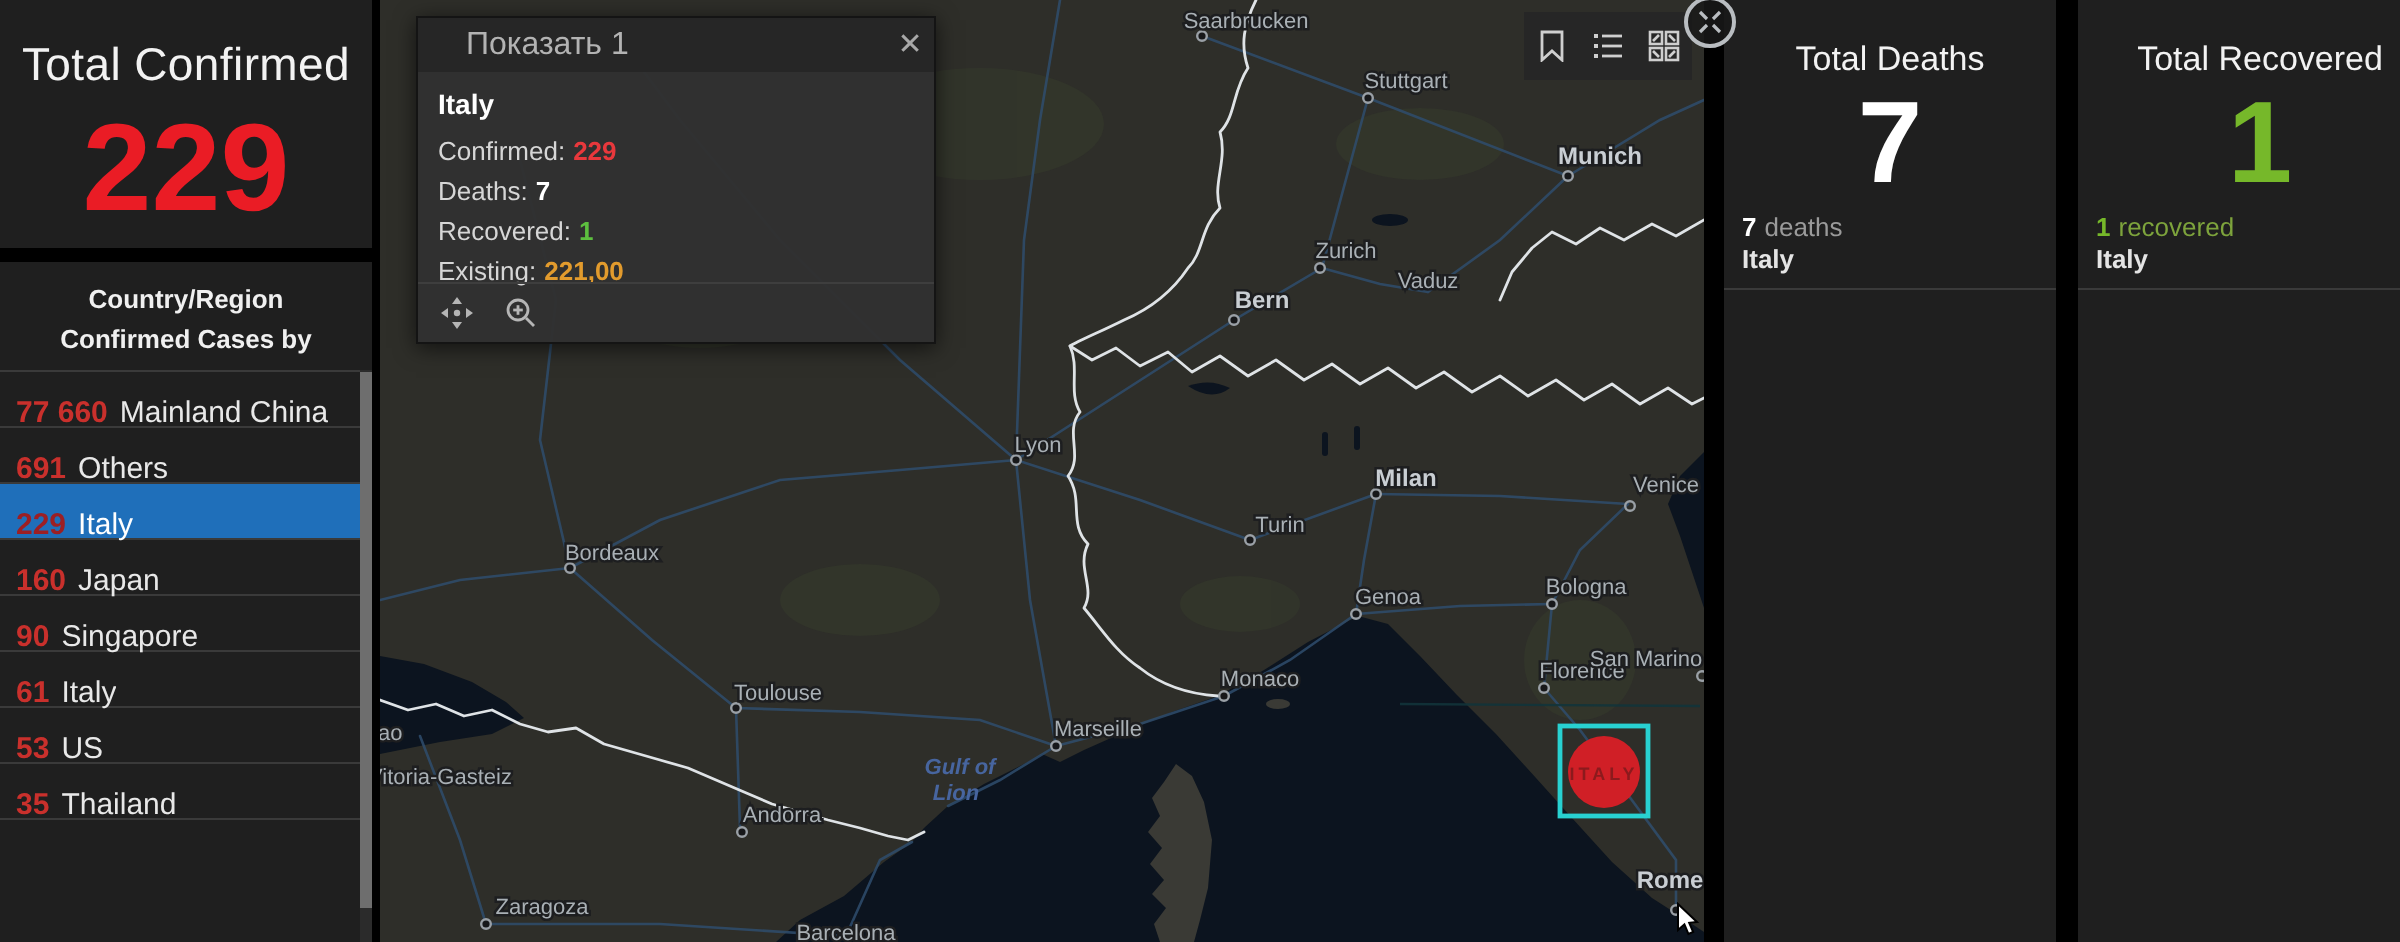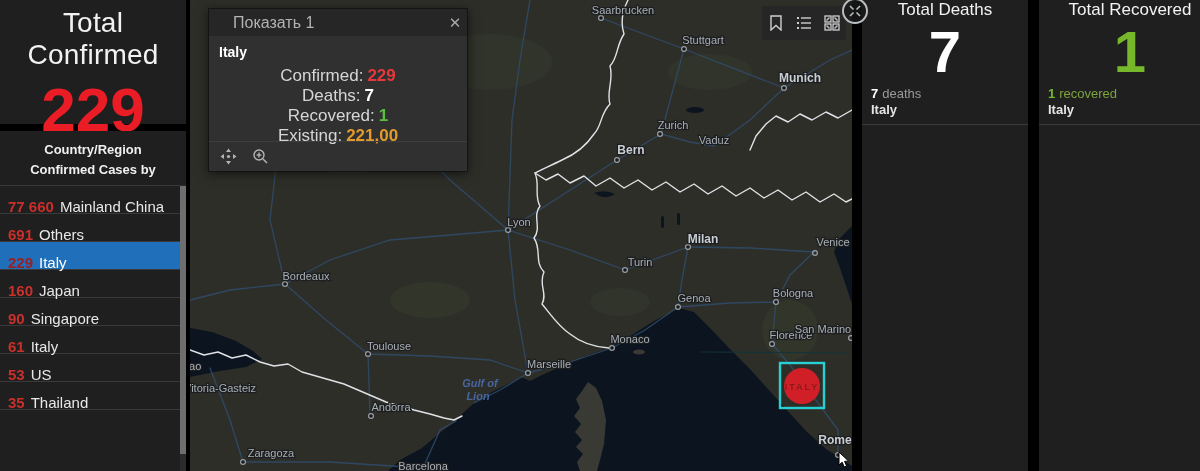--- a/index.html
+++ b/index.html
@@ -6,21 +6,21 @@
   html,body { background:#000; }
   .app {
     position:relative; width:1200px; height:471px; overflow:hidden;
     background:#000; font-family:"Liberation Sans", sans-serif;
     -webkit-font-smoothing:antialiased;
   }
   .panel { position:absolute; background:#1f1f1f; }
 
   
   .confirmed-card { left:0; top:0; width:186px; height:124px; text-align:center; }
-  .confirmed-card .card-title { color:#f2f2f2; font-size:28px; padding-top:7px; letter-spacing:.2px; }
+  .confirmed-card .card-title { color:#f2f2f2; font-size:23px; padding-top:7px; letter-spacing:.2px;margin-top:12px; }
   .confirmed-card .big-number { color:#ea1c25; font-size:62px; font-weight:700; line-height:1.25; }
 
   
   .list-panel { left:0; top:131px; width:186px; height:340px; }
   .list-header { color:#f0f0f0; font-size:13px; font-weight:700; text-align:center;
                  line-height:1.5; padding-top:9px; height:54px; }
   .country-list { position:relative; }
   .country-row { display:flex; align-items:center; gap:6px; height:28px; padding:13px 1px 0 8px;
                  border-top:1px solid #3a3a3a; font-size:15px; cursor:pointer; width:180px; }
   .country-row .count { color:#c9302c; font-weight:700; white-space:nowrap; }
@@ -59,35 +59,35 @@
   
   .popup { position:absolute; left:18px; top:8px; width:260px; height:164px; z-index:20;
            background:rgba(49,49,49,.97); border:1px solid #141414;
            box-shadow:0 2px 10px rgba(0,0,0,.6); }
   .popup-header { height:27px; background:#262626; display:flex; align-items:center; }
   .popup-header-title { flex:1; text-align:left; color:#b3b3b3; font-size:16px; padding-left:24px; }
   .popup-close { width:24px; color:#a8a8a8; font-size:15px; text-align:center; cursor:pointer;
                  line-height:27px; }
   .popup-body { padding:6px 10px 0 10px; }
   .popup-title { color:#ffffff; font-size:14px; font-weight:700; margin:2px 0 6px 0; }
-  .popup-field { font-size:17px; color:#d6d6d6; line-height:20px;text-align:center; }
+  .popup-field { font-size:13px; color:#d6d6d6; line-height:20px; }
   .popup-field .pval { font-weight:700; margin-left:4px; }
   .popup-footer { position:absolute; left:0; bottom:0; width:100%; height:30px;
                   border-top:1px solid #3e3e3e; display:flex; align-items:center; gap:14px;
                   padding-left:10px; }
   .popup-action { width:18px; height:18px; cursor:pointer; display:flex; align-items:center;
                   justify-content:center; }
 
   .cursor-arrow { position:absolute; left:648px; top:451px; z-index:25; pointer-events:none; }
 
   
   .deaths-panel { left:862px; top:0; width:166px; height:471px; }
   .recovered-panel { left:1039px; top:0; width:182px; height:471px; }
   .stat-head { text-align:center; }
-  .stat-title { color:#f2f2f2; font-size:17px; padding-top:0; }
+  .stat-title { color:#f2f2f2; font-size:17px; padding-top:20px; }
   .stat-number { font-size:58px; font-weight:700; line-height:1.1; color:#ffffff; }
   .stat-number.green { color:#76b82a; }
   .stat-detail { padding:2px 0 0 9px; font-size:13px; line-height:16px; }
   .stat-detail .d-count { font-weight:700; color:#ffffff; }
   .stat-detail .d-count.green { color:#76b82a; }
   .stat-detail .d-label { color:#9a9a9a; margin-left:4px; }
   .stat-detail .d-label.green { color:#7da33c;margin-top:20px; }
   .stat-detail .d-region { color:#e4e4e4; font-weight:700; }
   .stat-divider { border-bottom:1px solid #3a3a3a; margin-top:6px; }
 </style>

